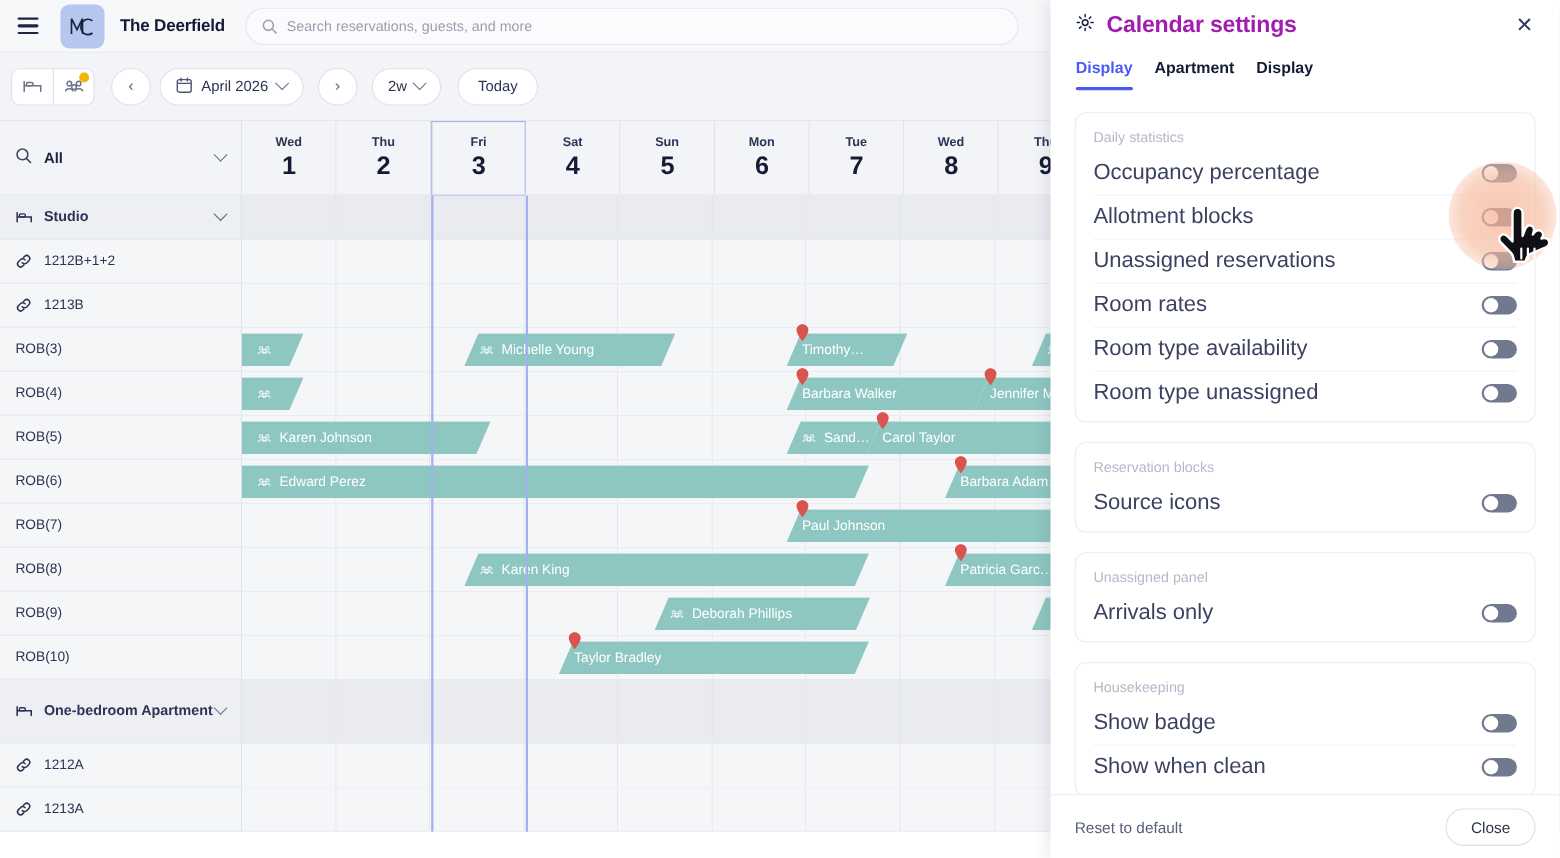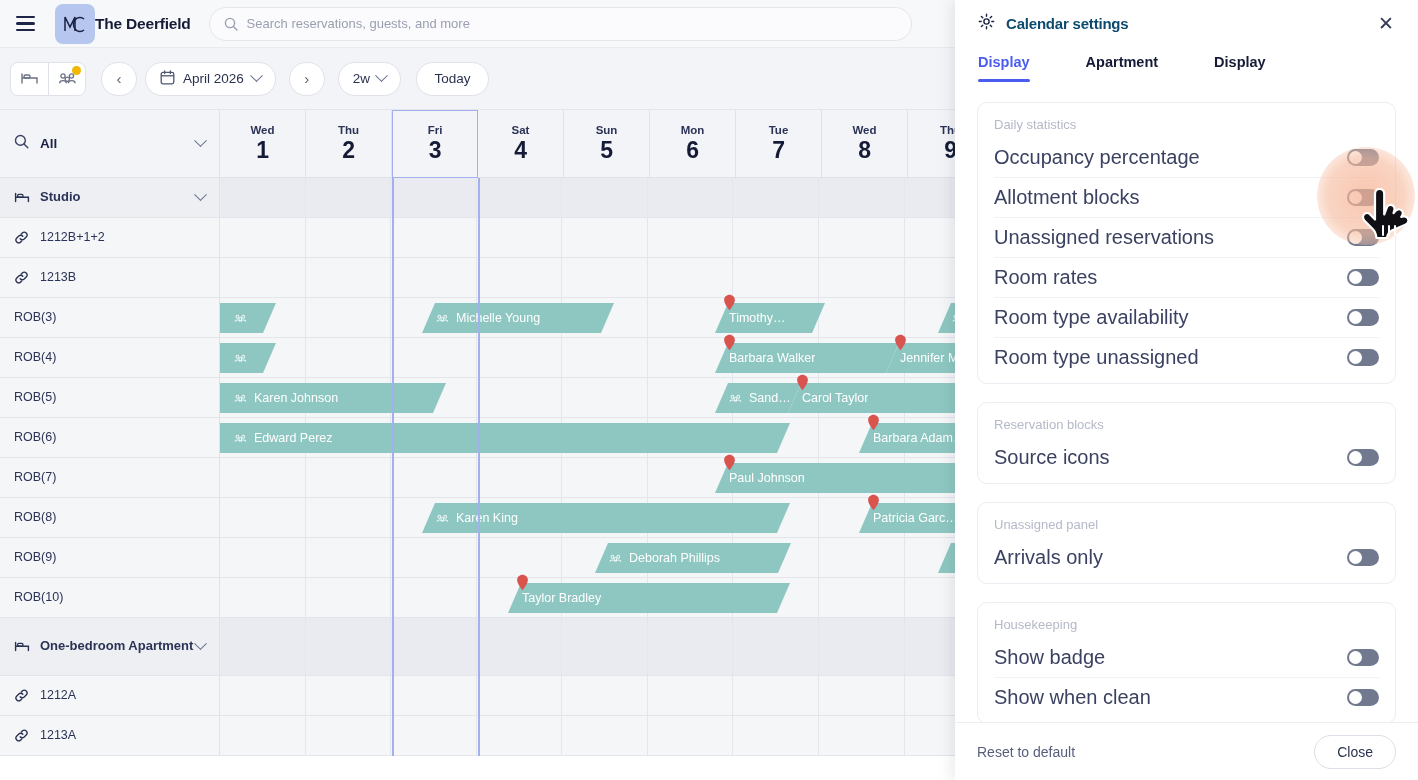--- a/index.html
+++ b/index.html
@@ -23,21 +23,21 @@
   .hamburger span:nth-child(1) { width: 19px; }
   .hamburger span:nth-child(2) { width: 19px; }
   .hamburger span:nth-child(3) { width: 19px; }
   .brand-logo {
     width: 40px; height: 40px; margin-left: 13px; border-radius: 8px;
     background: #b7c6ef; display: flex; align-items: center; justify-content: center;
     color: #1a2040; font-family: "Liberation Serif", serif; font-size: 21px;
     font-style: italic; letter-spacing: -1px;
   }
   .brand-name {
-    margin-left: 0; font-size: 15.5px; font-weight: bold; color: #151b36;
+    margin-left: 14px; font-size: 15.5px; font-weight: bold; color: #151b36;
     letter-spacing: -0.2px;
   }
   .searchbox {
     margin-left: 18px; width: 703px; height: 34px; border: 1px solid #e4e6ec;
     border-radius: 18px; background: #fbfbfd; display: flex; align-items: center;
     padding: 0 14px; cursor: text;
   }
   .searchbox .s-ic { width: 14px; height: 14px; flex: 0 0 auto; }
   .searchbox .s-ph { margin-left: 9px; font-size: 13px; color: #9aa0b0; }
 
@@ -117,25 +117,25 @@
   .resv.flat-l { clip-path: polygon(0 0, 100% 0, calc(100% - 13px) 100%, 0 100%); }
   .resv .gicon { margin-right: 7px; opacity: .82; flex: 0 0 auto; display: flex; }
   .resv .rname { overflow: hidden; text-overflow: ellipsis; }
   .pin { position: absolute; width: 13px; height: 17px; z-index: 7; pointer-events: none; }
 
   
   .panel { position: absolute; right: 0; top: 0; width: 463px; height: 780px;
     background: #fff; box-shadow: -3px 0 14px rgba(30,36,60,.10); z-index: 20;
     display: flex; flex-direction: column; }
   .p-head { height: 46px; display: flex; align-items: center; padding: 0 20px 0 23px; }
-  .p-title { margin-left: 11px; font-size: 15px; font-weight: bold; color: #0c4a6e;
+  .p-title { margin-left: 11px; font-size: 21px; font-weight: bold; color: #a21caf;
     letter-spacing: -0.2px; flex: 1; }
   .p-close { width: 24px; height: 24px; display: flex; align-items: center;
     justify-content: center; font-size: 19px; color: #343b58; cursor: pointer; }
-  .p-tabs { display: flex; padding: 0 23px; gap: 56px; margin-top: 8px; }
+  .p-tabs { display: flex; padding: 0 23px; gap: 20px; margin-top: 8px; }
   .p-tab { font-size: 14.5px; font-weight: bold; color: #151b36; padding-bottom: 12px;
     cursor: pointer; position: relative; }
   .p-tab.active { color: #4a5cf0; }
   .p-tab.active::after { content:''; position: absolute; left: 0; right: 0; bottom: 0;
     height: 3px; border-radius: 2px; background: #4a5cf0; }
   .p-body { flex: 1; overflow: hidden; padding: 20px 22px 0 22px; }
   .card { border: 1px solid #ecedf2; border-radius: 10px; padding: 14px 16px 6px 16px;
     margin-bottom: 18px; }
   .card-title { font-size: 13px; color: #b5b9c8; margin-bottom: 5px; }
   .srow { height: 40px; display: flex; align-items: center; cursor: pointer; }

